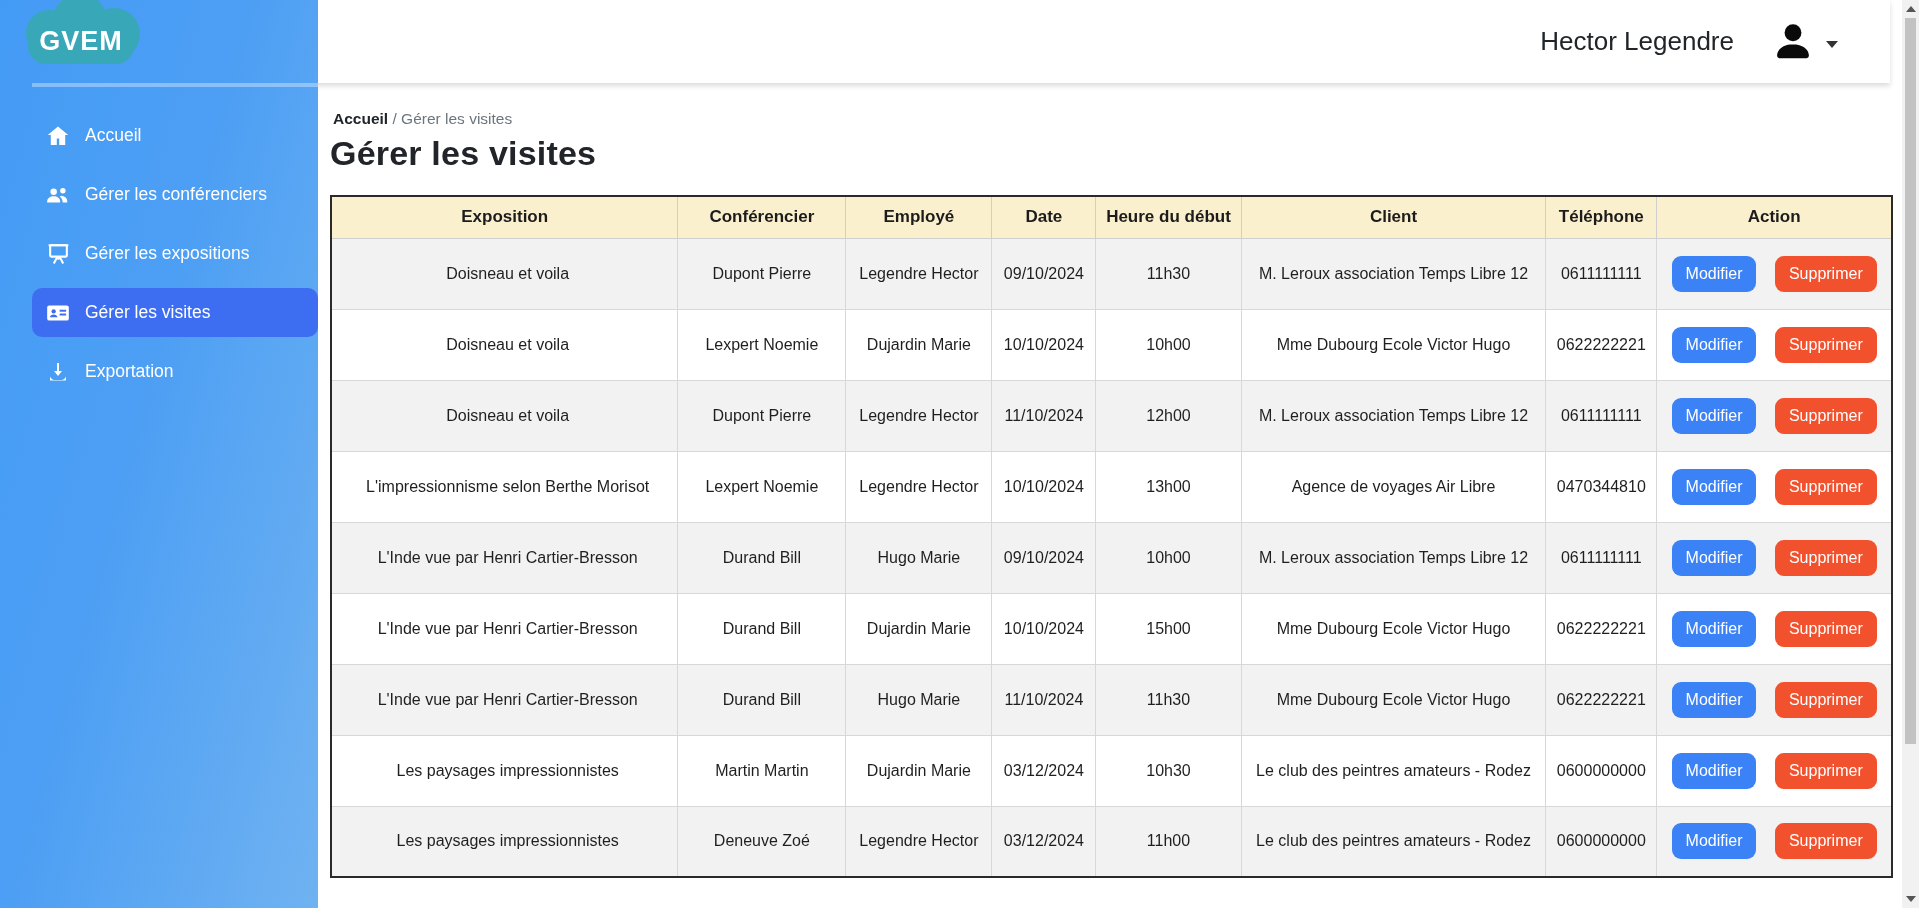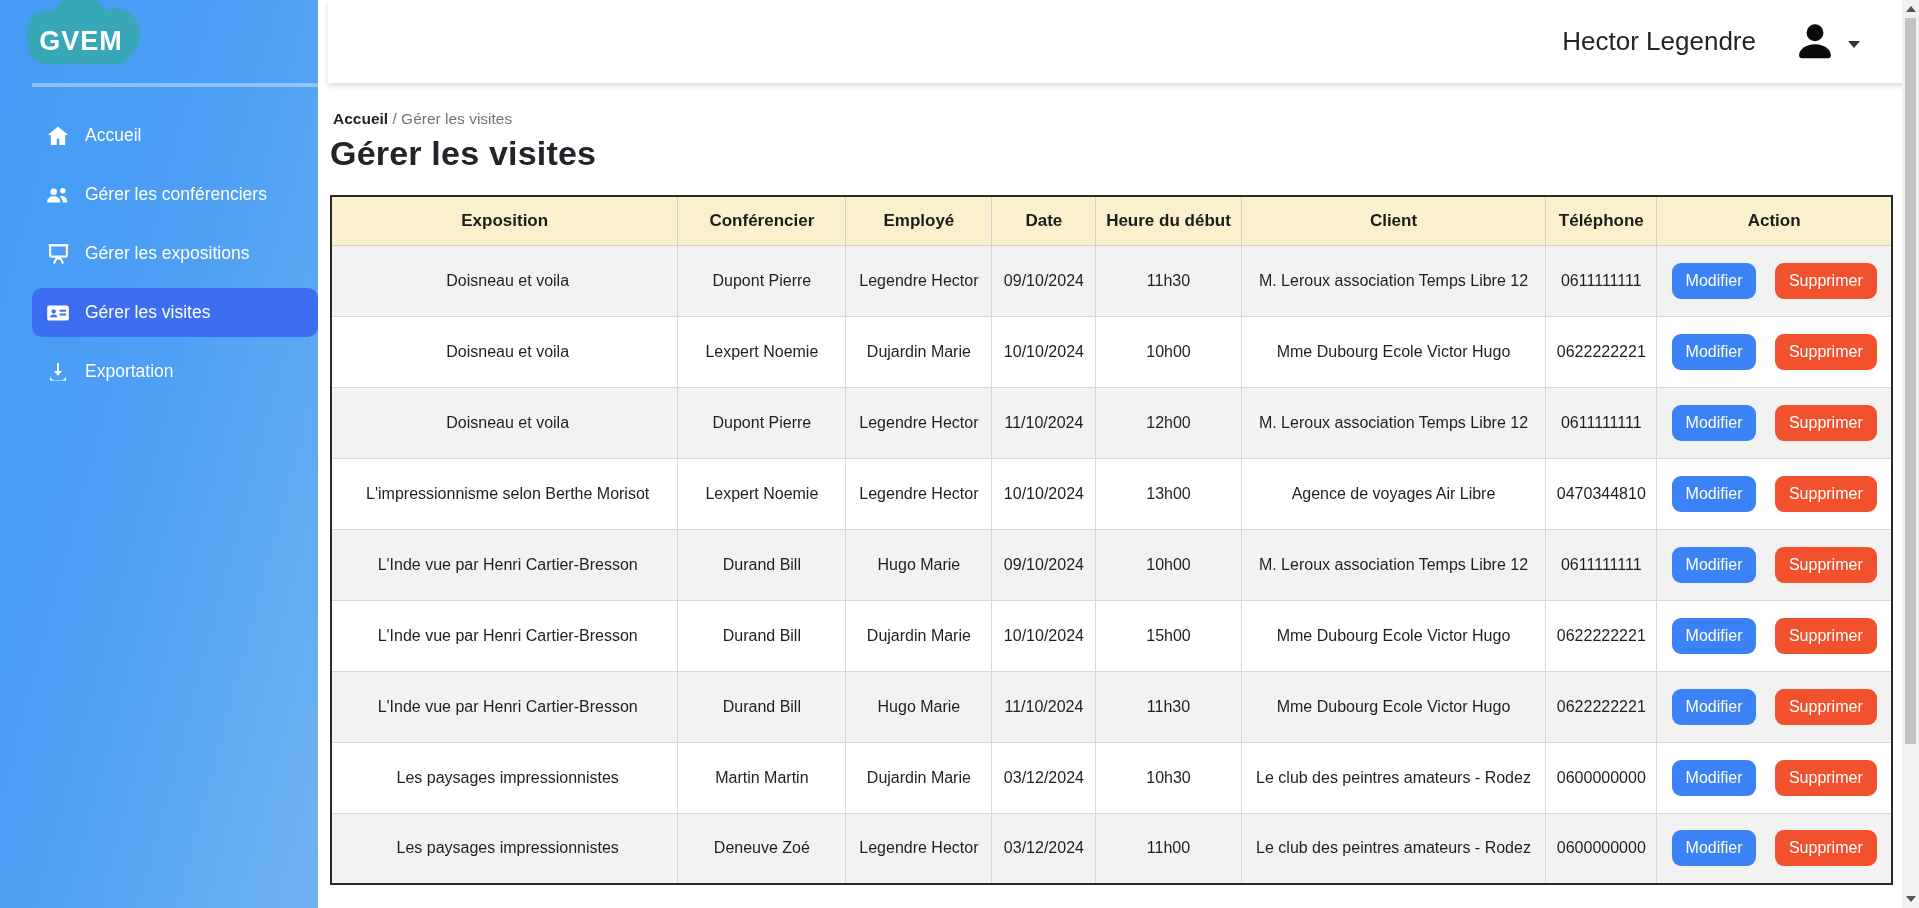--- a/index.html
+++ b/index.html
@@ -31,21 +31,21 @@
   .nav { padding-top: 24px; }
   .nav-item {
     display: flex; align-items: center; gap: 14px;
     height: 49px; padding-left: 13px; margin-bottom: 10px;
     color: #ffffff; font-size: 17.5px; cursor: pointer;
   }
   .nav-item .nicon { width: 26px; height: 26px; flex: 0 0 26px; display: flex; align-items: center; justify-content: center; }
   .nav-item.active { background: #3D6EF2; border-radius: 10px; }
   
   .topbar {
-    position: absolute; left: 328px; top: 0; width: 1584px; height: 83px;
+    position: absolute; left: 306px; top: 0; width: 1584px; height: 83px;
     background: #ffffff; box-shadow: 0 3px 5px rgba(0,0,0,0.14);
     display: flex; align-items: center; justify-content: flex-end;
     padding-right: 52px; z-index: 4;
   }
   .username { font-size: 26px; color: #212529; margin-right: 36px; }
   .avatar-group { display: flex; align-items: center; gap: 10px; cursor: pointer; }
   .caret-down {
     width: 0; height: 0; margin-top: 6px;
     border-left: 6px solid transparent; border-right: 6px solid transparent;
     border-top: 7px solid #333333;
@@ -64,21 +64,21 @@
   }
   .add-btn {
     margin-left: 28px; background: #12A45C; color: #f2fff6; border: none;
     font-size: 16px; padding: 9px 15px; border-radius: 8px; cursor: pointer;
     font-family: "Liberation Sans", sans-serif;
   }
   
   .table-wrap { margin-top: 22px; width: 1563px; }
   table { width: 100%; border-collapse: collapse; table-layout: fixed; border: 2px solid #2a2a2a; }
   thead th {
-    background: #FAF0CD; height: 49px; font-size: 17px; font-weight: 700; color: #1c1c1c;
+    background: #FAF0CD; height: 42px; font-size: 17px; font-weight: 700; color: #1c1c1c;
     border-left: 1px solid #cfcfcf; border-bottom: 1px solid #cfcfcf; text-align: center;
   }
   thead th:first-child { border-left: none; }
   tbody td {
     height: 71px; font-size: 16px; color: #1f1f1f; text-align: center;
     border-left: 1px solid #d8d8d8; border-bottom: 1px solid #d8d8d8;
     padding: 0 6px; overflow: hidden;
   }
   tbody td:first-child { border-left: none; padding-left: 12px; }
   tbody tr:nth-child(odd) { background: #F2F2F2; }

